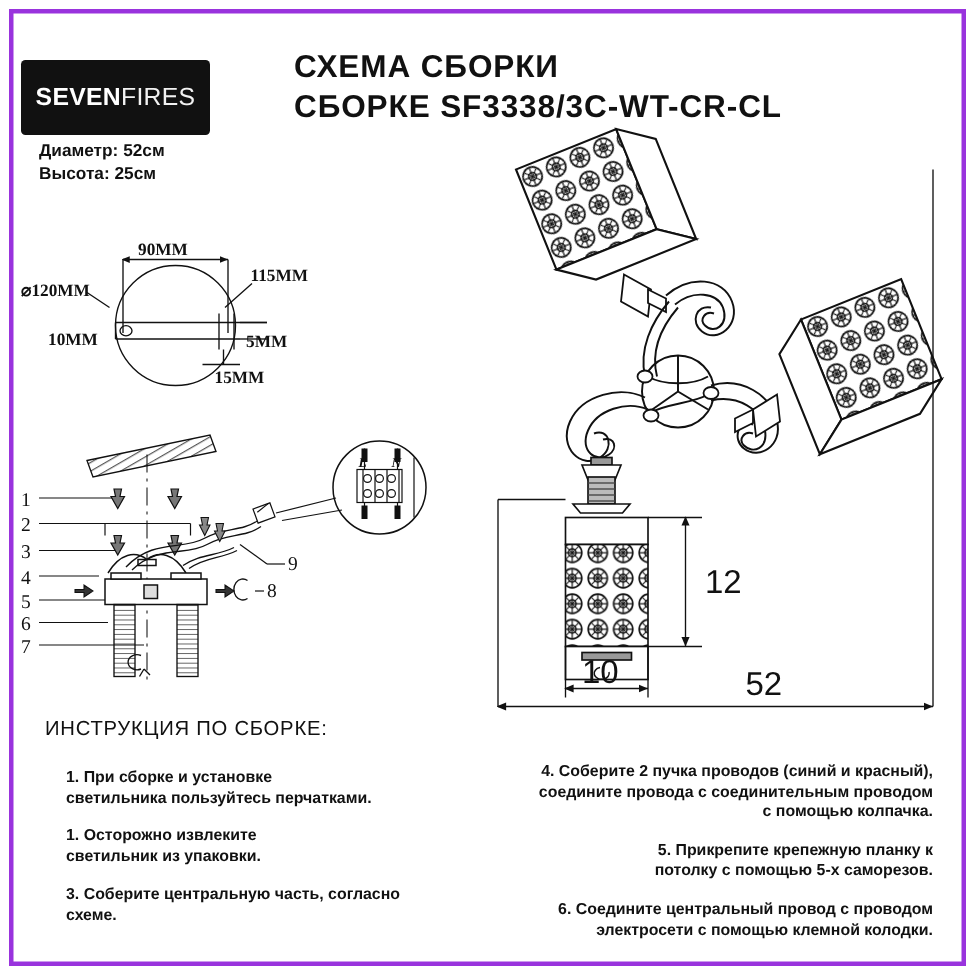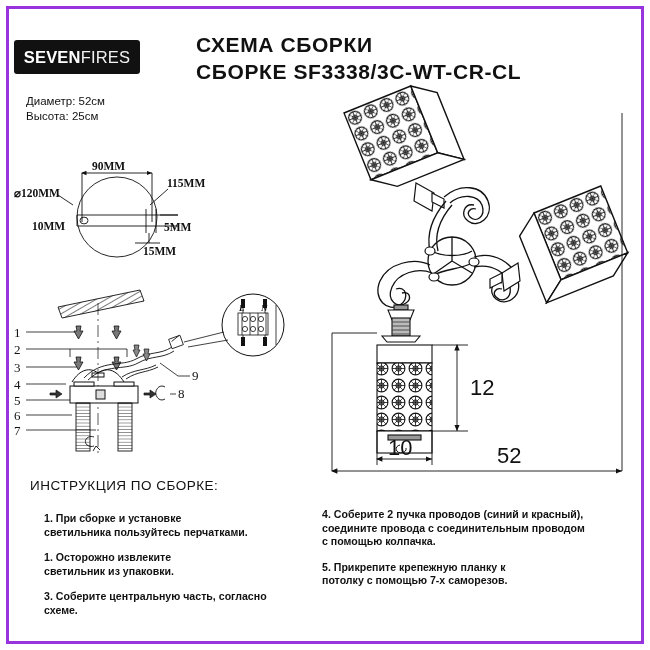--- a/index.html
+++ b/index.html
@@ -30,21 +30,21 @@
     border: 3px solid #9933dd;
     pointer-events: none;
   }
 
   
   .logo-box {
     position: absolute;
     left: 14px;
     top: 40px;
     width: 126px;
-    height: 34px;
+    height: 50px;
     background: #111111;
     border-radius: 3px;
     display: flex;
     align-items: center;
     justify-content: center;
   }
   .logo-text {
     font-size: 16.5px;
     letter-spacing: 0.2px;
     color: #ffffff;
@@ -53,21 +53,21 @@
   .logo-text .b { font-weight: bold; }
   .logo-text .l { font-weight: normal; color: #f2f2f2; }
 
   .specs {
     position: absolute;
     left: 26px;
     top: 94px;
     font-size: 11.5px;
     color: #111111;
     line-height: 15px;
-    font-weight: 400;
+    font-weight: 700;
   }
 
   .title-block {
     position: absolute;
     left: 160px;
     top: 32px;
     color: #111111;
     margin-left: 36px;
   }
   .title-line1 {
@@ -103,21 +103,21 @@
     color: #111111;
   }
   .instr-col {
     position: absolute;
     font-size: 10.6px;
     line-height: 13.6px;
     color: #111111;
     font-weight: 600;
   }
   #instr-left  { left: 44px;  top: 512px; width: 252px; }
-  #instr-right { left: 322px; top: 508px; width: 300px; }
+  #instr-right { left: 322px; top: 508px; width: 300px; text-align: right; }
   .instr-item { margin-bottom: 12px; white-space: pre-line; }
   .instr-item:last-child { margin-bottom: 0; }
 </style>
 </head>
 <body>
 
 <div id="sheet">
 
   <div class="frame-border"></div>
 
@@ -437,16 +437,18 @@
     <div class="instr-item">1. Осторожно извлеките
 светильник из упаковки.</div>
     <div class="instr-item">3. Соберите центральную часть, согласно схеме.</div>
   </div>
 
   <div class="instr-col" id="instr-right">
     <div class="instr-item">4. Соберите 2 пучка проводов (синий и красный),
 соедините провода с соединительным проводом
 с помощью колпачка.</div>
     <div class="instr-item">5. Прикрепите крепежную планку к
-потолку с помощью 7-х саморезов.</div>
+потолку с помощью 5-х саморезов.</div>
+    <div class="instr-item">6. Соедините центральный провод с проводом
+электросети с помощью клемной колодки.</div>
   </div>
 
 </div>
 
 </body></html>

